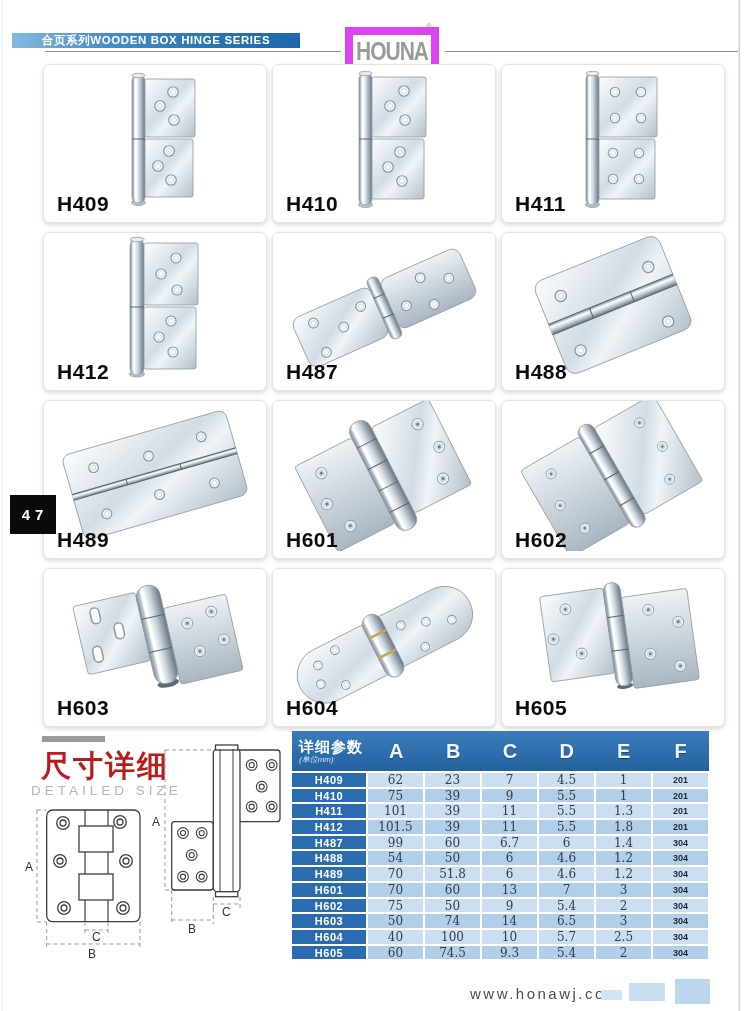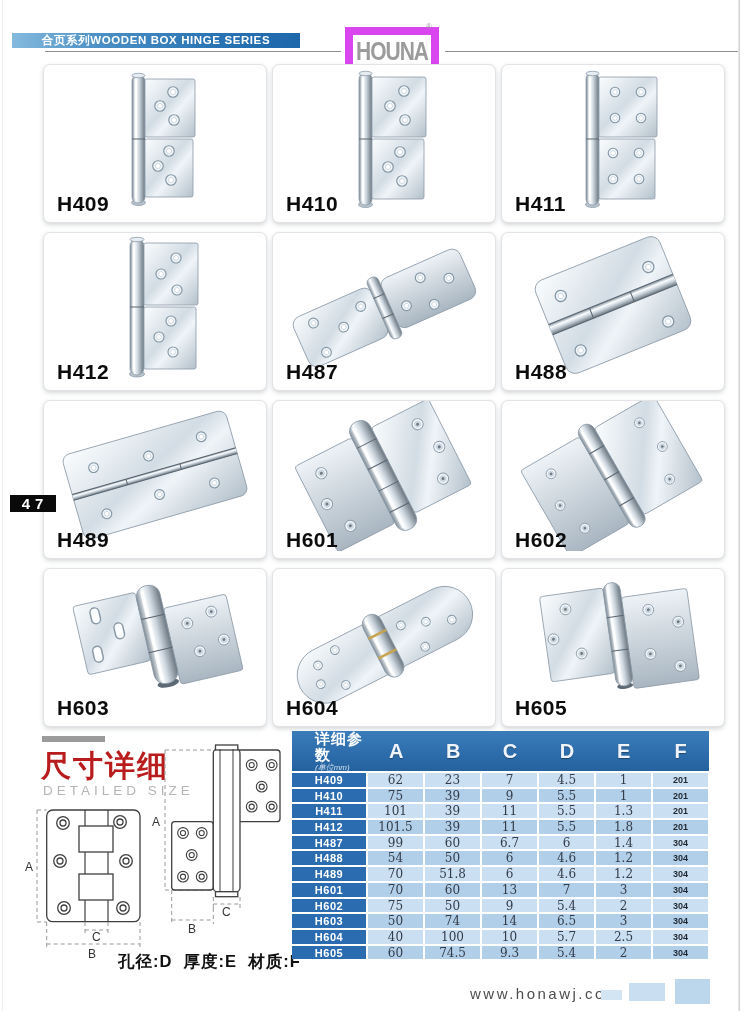--- a/index.html
+++ b/index.html
@@ -22,37 +22,37 @@
   .reg{position:absolute;left:426px;top:22px;font-size:8px;color:#9b9b9b;}
 
   
   .grid{position:absolute;left:43px;top:64px;width:681px;display:grid;
         grid-template-columns:repeat(3,1fr);column-gap:5px;row-gap:9px;}
   .card{position:relative;height:157px;background:#fff;border:1px solid #e3e3e6;border-radius:7px;
         box-shadow:0 2px 4px rgba(90,100,110,.25);}
   .card svg{display:block;margin:0 auto;}
   .pcode{position:absolute;left:13px;bottom:6px;font-size:21px;font-weight:bold;color:#0c0c0c;letter-spacing:.5px;}
 
-  .badge{position:absolute;left:10px;top:495px;width:46px;height:17px;background:#0a0a0a;color:#fff;
+  .badge{position:absolute;left:10px;top:495px;width:46px;height:39px;background:#0a0a0a;color:#fff;
          font-size:15px;font-weight:bold;letter-spacing:5px;display:flex;align-items:center;justify-content:center;
          padding-left:4px;box-sizing:border-box;}
 
   
   .accent{position:absolute;left:42px;top:736px;width:63px;height:6px;background:#9b9b9b;}
   .t-cn{position:absolute;left:41px;top:746px;font-size:30px;font-weight:bold;color:#b91c1c;letter-spacing:2px;}
-  .t-en{position:absolute;left:43px;top:783px;font-size:13.5px;color:#b5b5b5;letter-spacing:4px;}
+  .t-en{position:absolute;left:31px;top:783px;font-size:13.5px;color:#b5b5b5;letter-spacing:4px;}
   .draw{position:absolute;left:22px;top:740px;}
   .legend{position:absolute;left:118px;top:951px;font-size:16.5px;font-weight:bold;color:#111;
           letter-spacing:1px;white-space:pre;}
 
   
   .spec{position:absolute;left:292px;top:731px;width:417px;}
   .spec-head{height:40px;display:flex;align-items:center;
              background:linear-gradient(180deg,#3a7cba,#24619f);}
-  .sh-left{width:76px;padding-left:23px;box-sizing:border-box;}
+  .sh-left{width:76px;padding-left:7px;box-sizing:border-box;}
   .sh-title{font-size:15px;font-weight:bold;color:#fff;letter-spacing:1px;line-height:16px;}
   .sh-unit{font-size:8px;color:#cfe0ef;line-height:9px;font-style:italic;}
   .sh-col{width:57px;text-align:center;font-size:20px;font-weight:bold;color:#eef4fa;
           text-shadow:0 1px 1px rgba(0,0,0,.35);}
   .spec-row{display:flex;gap:2px;margin-top:2px;}
   .cell{height:13.7px;line-height:14px;text-align:center;}
   .cell.code{width:74px;background:#2b6cb1;color:#fff;font-size:11px;font-weight:bold;letter-spacing:.5px;}
   .cell.val{width:55px;font-family:"DejaVu Serif",serif;font-size:12px;color:#333c49;}
   .spec-row:nth-child(odd) .val{background:#cadff2;}
   .spec-row:nth-child(even) .val{background:#b2cfe9;}
@@ -441,21 +441,20 @@
       <line x1="191.3" y1="164" x2="218" y2="164" class="dsh"></line>
       <line x1="149.7" y1="150" x2="149.7" y2="184" class="dsh"></line>
         <line x1="191.3" y1="168" x2="191.3" y2="184" class="dsh"></line>
       <line x1="149.7" y1="180" x2="191.3" y2="180" class="dsh"></line>
       <text x="130" y="86" class="dtx">A</text>
       <text x="200" y="176" class="dtx">C</text>
       <text x="166" y="193" class="dtx">B</text>
     </g>
   </svg>
 
-  <div class="legend">孔径:D  厚度:E  材质:F</div>
 
   <div class="spec">
     <div class="spec-head">
       <div class="sh-left">
         <div class="sh-title">详细参数</div>
         <div class="sh-unit">(单位mm)</div>
       </div>
       <div class="sh-col">A</div>
       <div class="sh-col">B</div>
       <div class="sh-col">C</div>

